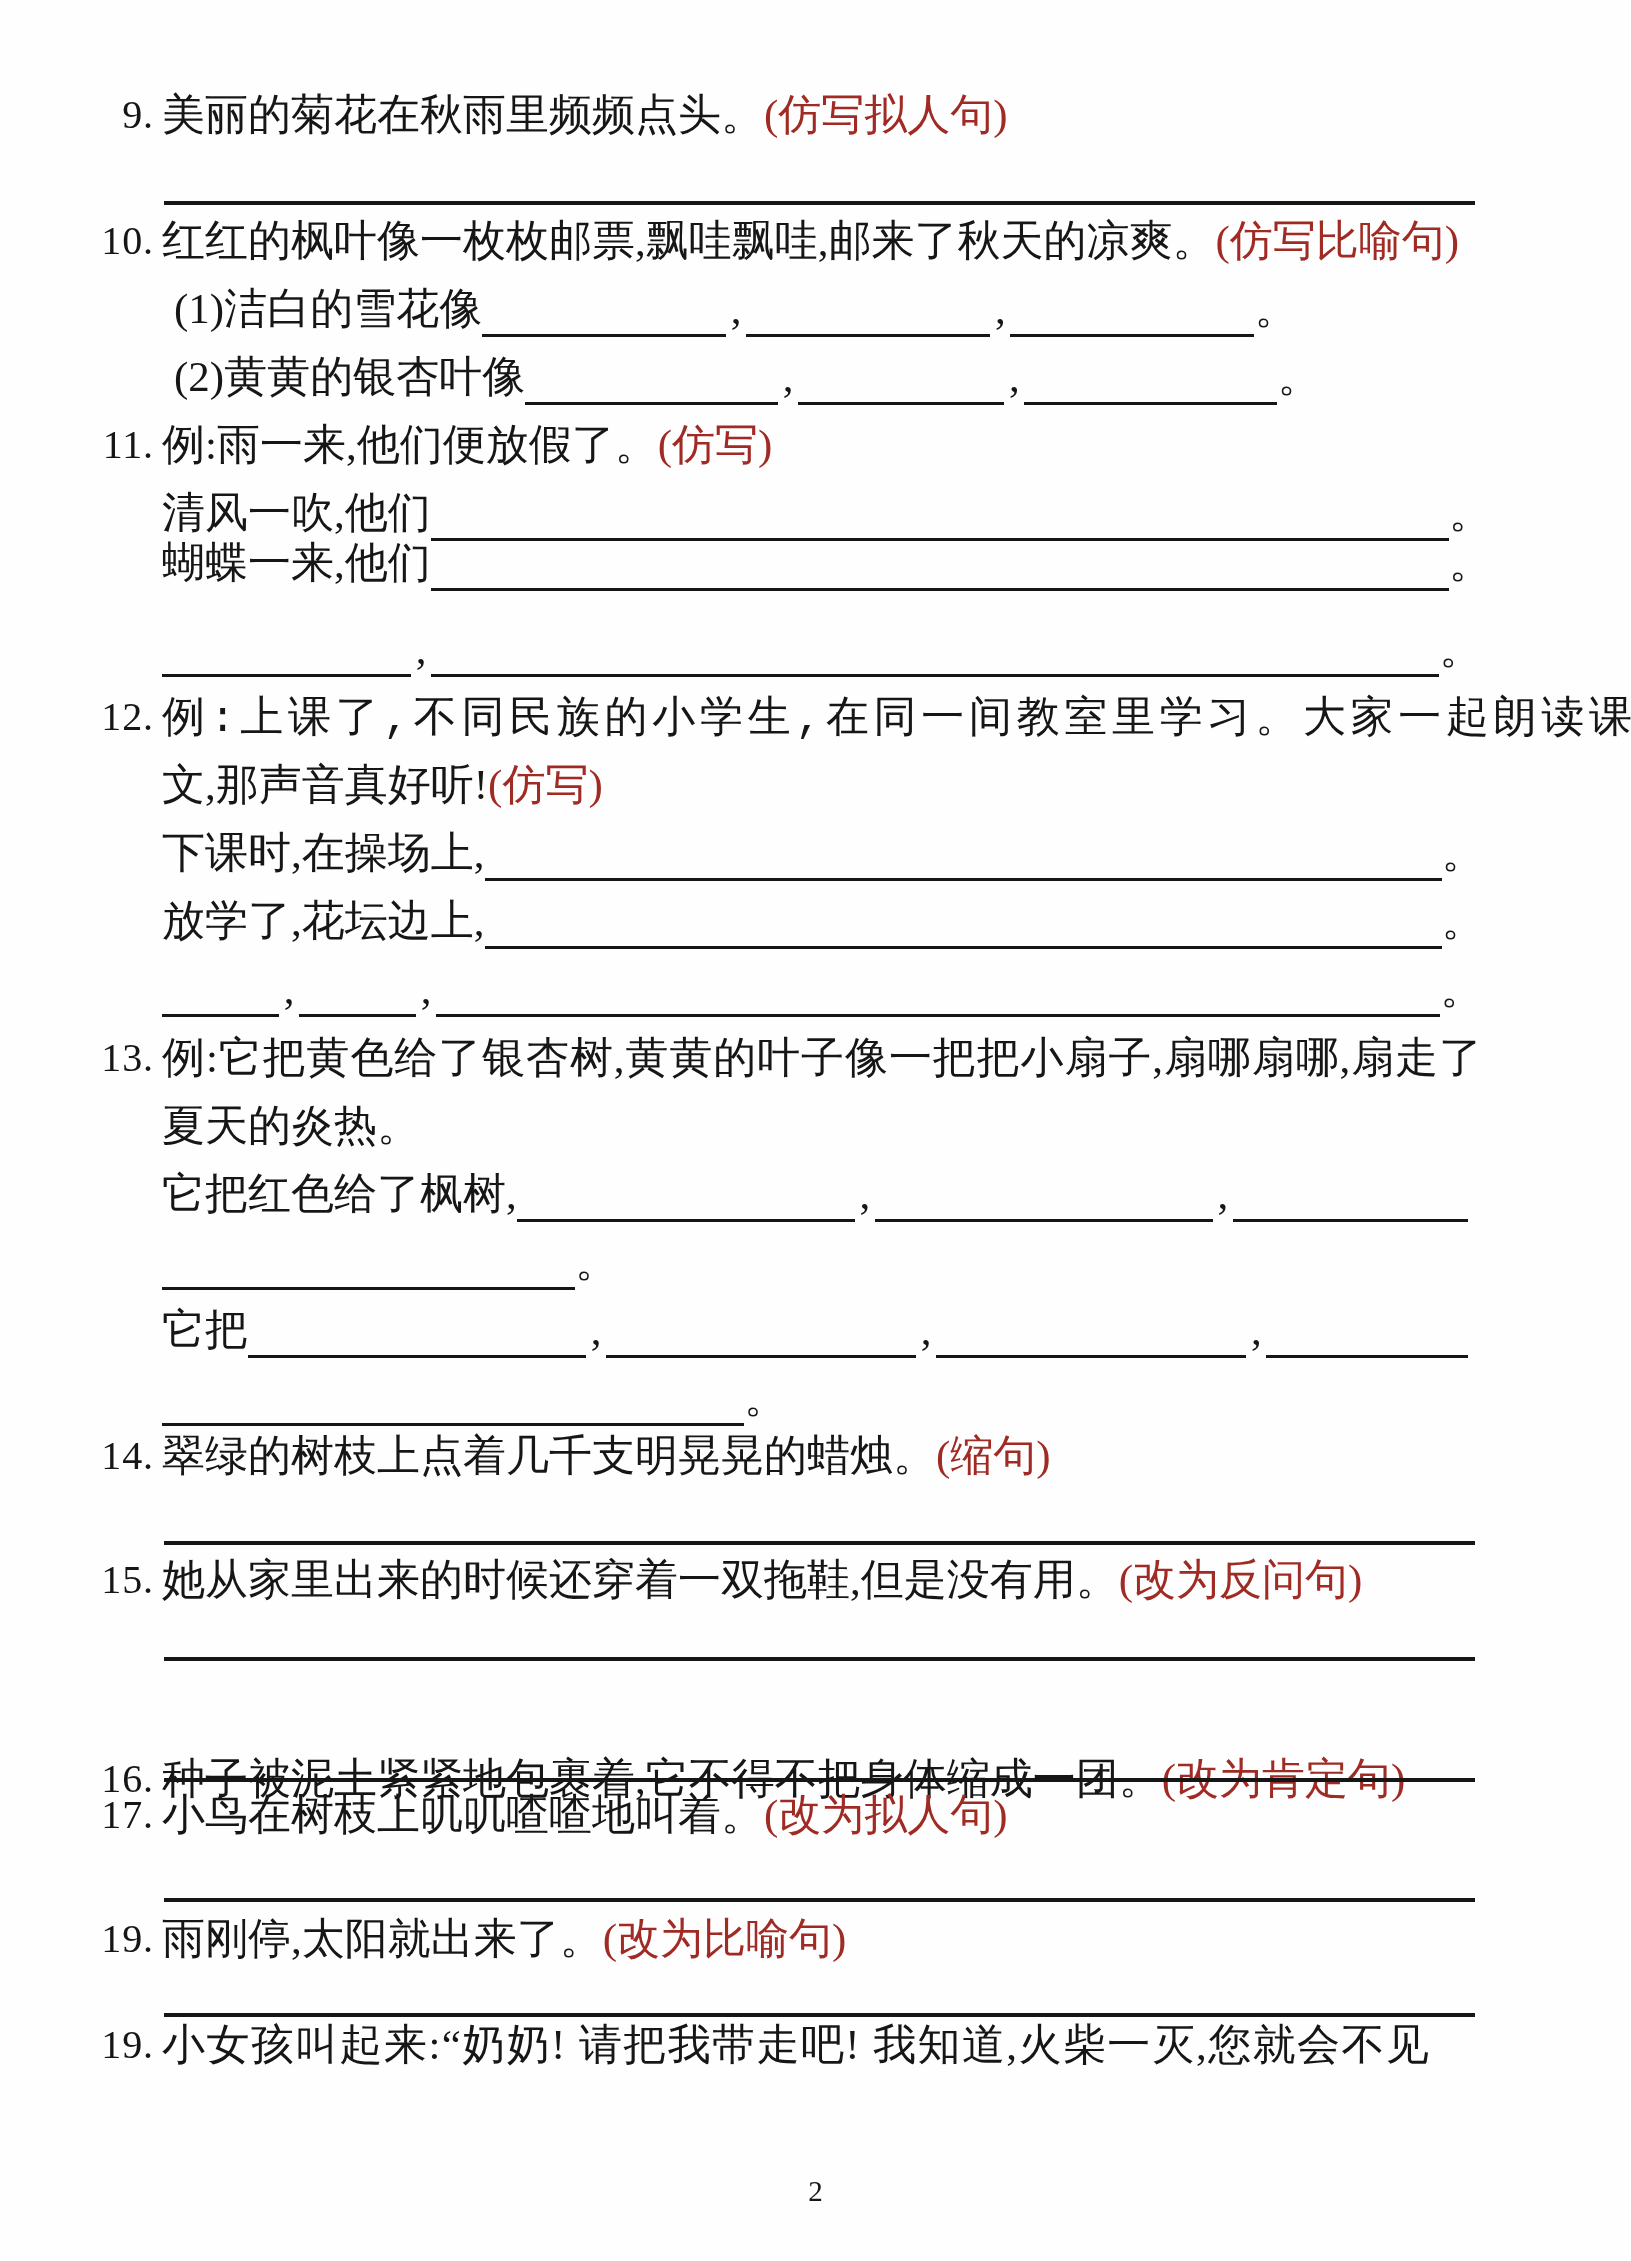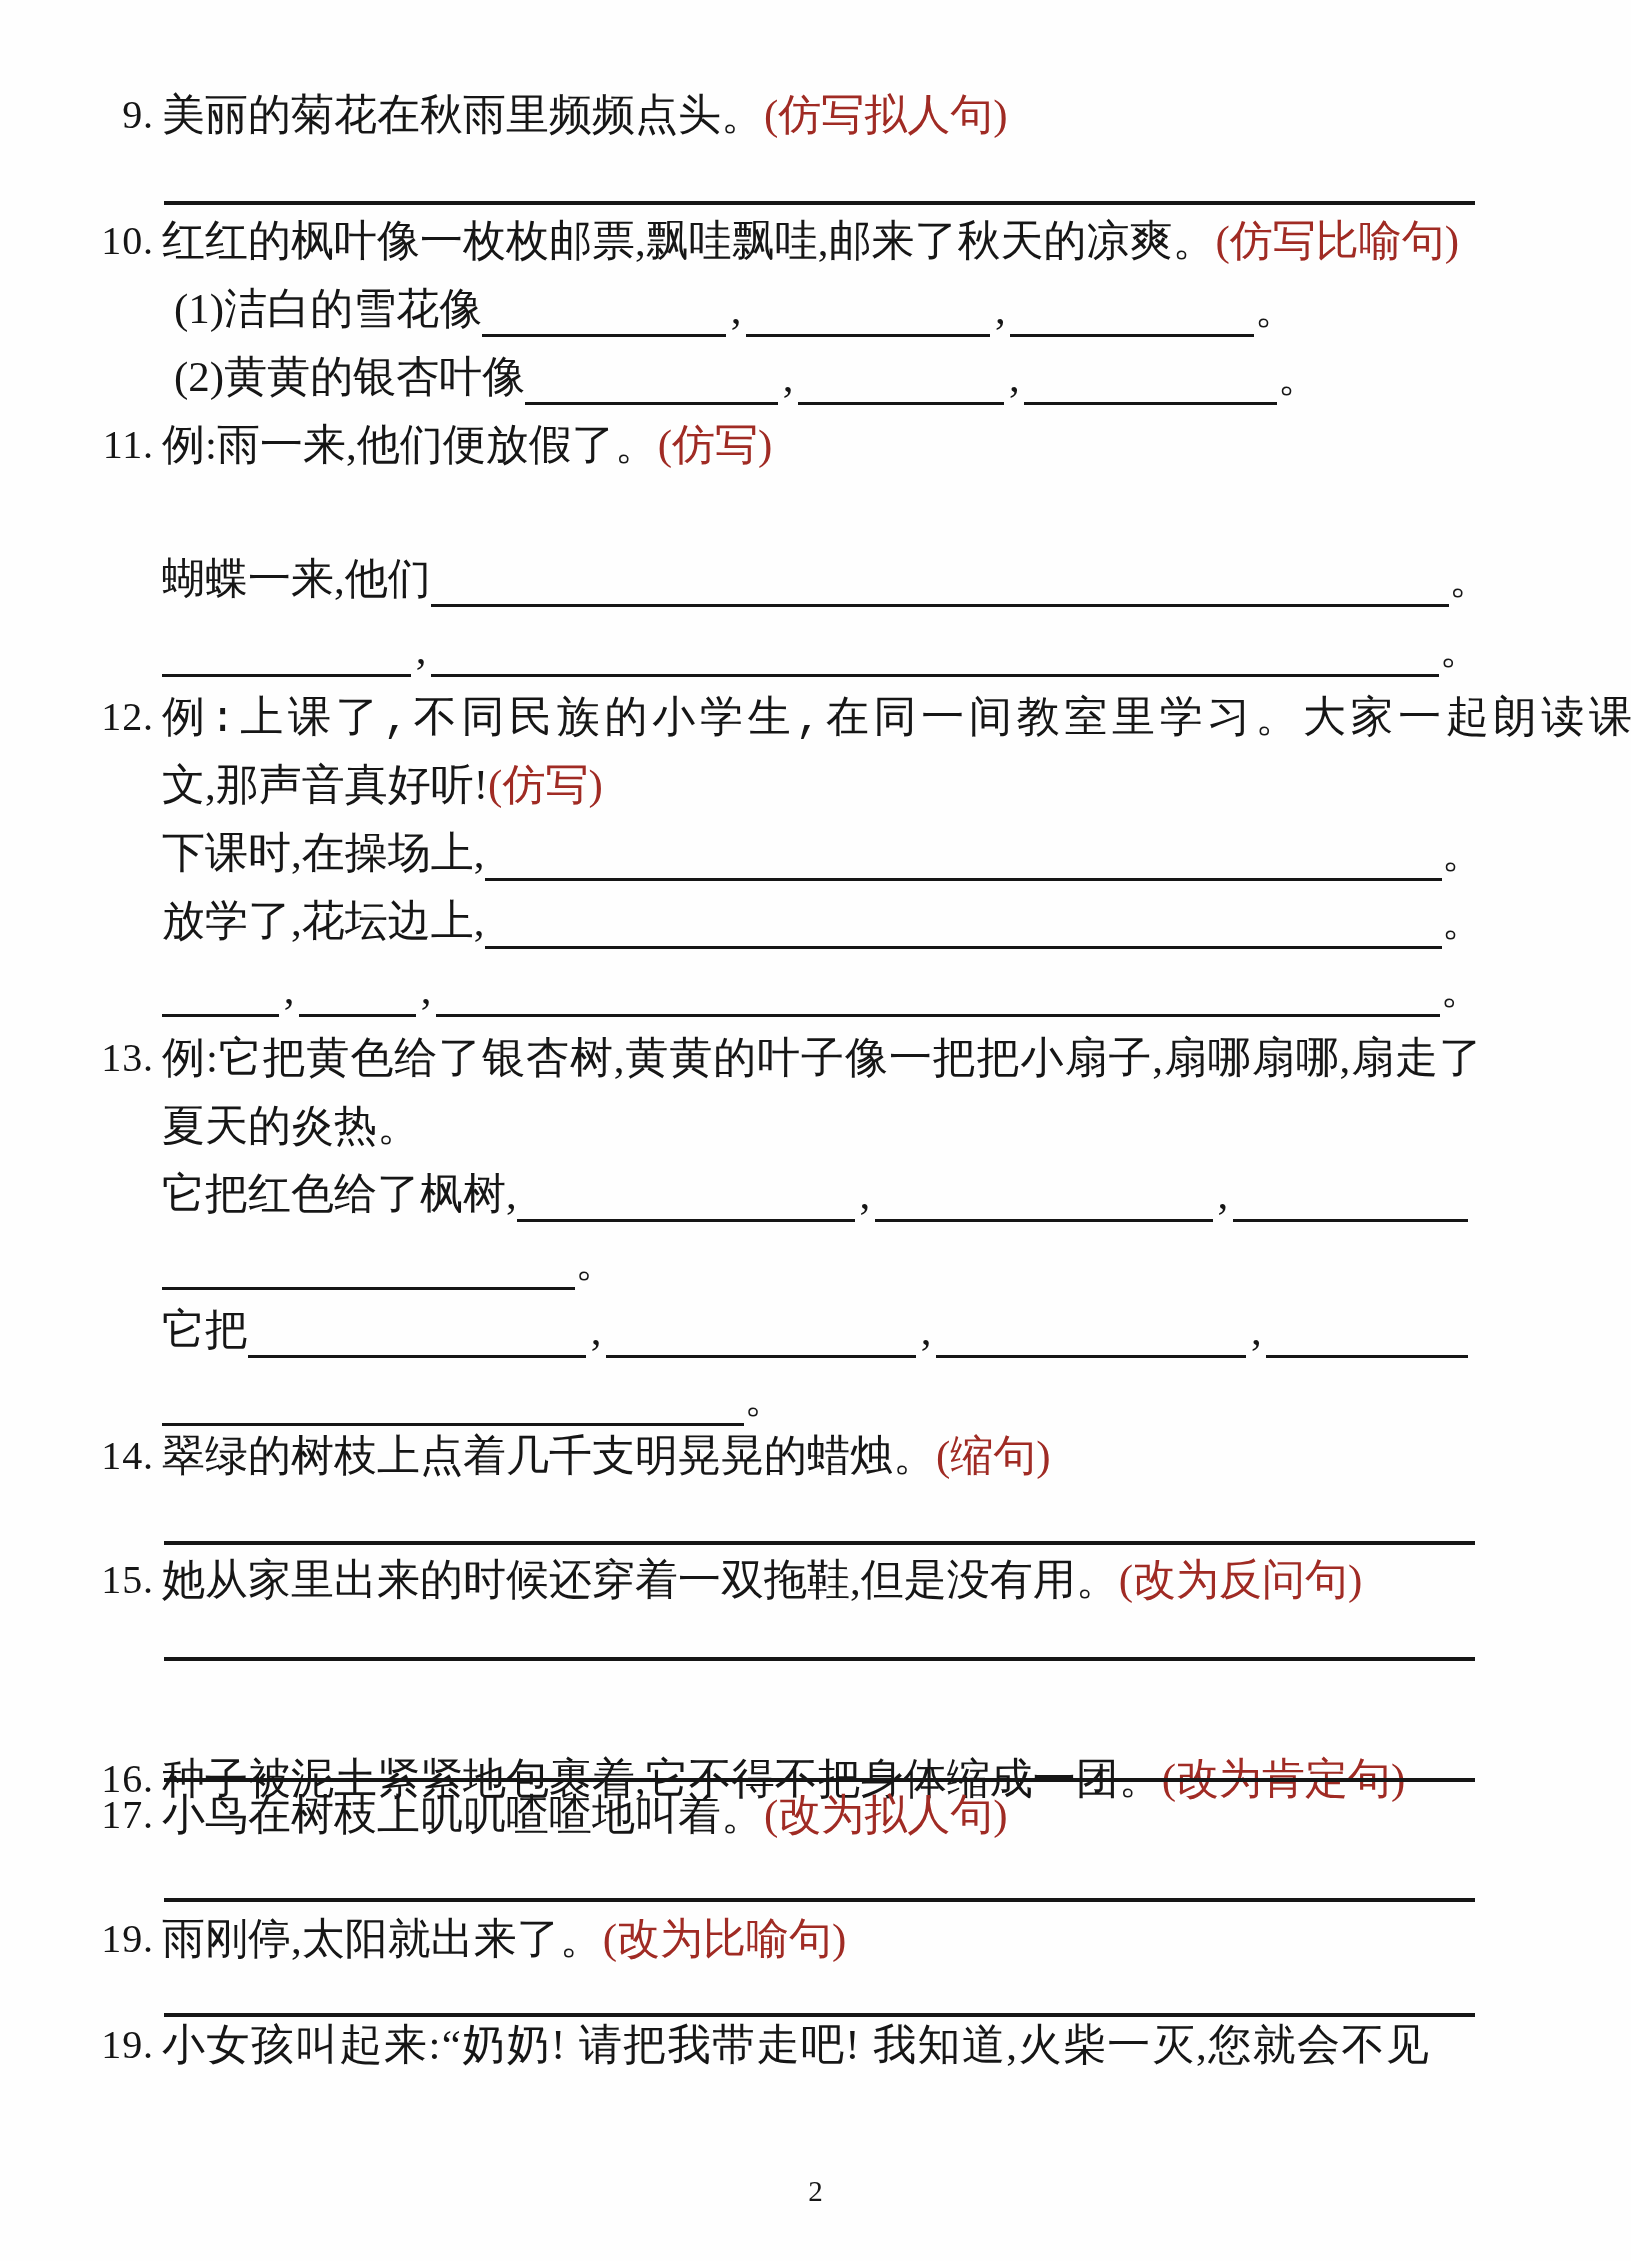--- a/index.html
+++ b/index.html
@@ -49,21 +49,24 @@
     <span>(1)洁白的雪花像</span><span class="bl" style="width:244px"></span><span class="sep">,</span><span class="bl" style="width:244px"></span><span class="sep">,</span><span class="bl" style="width:244px"></span><span>。</span>
   </div>
   <div class="row sub" style="top:342px">
     <span>(2)黄黄的银杏叶像</span><span class="bl" style="width:253px"></span><span class="sep">,</span><span class="bl" style="width:206px"></span><span class="sep">,</span><span class="bl" style="width:253px"></span><span>。</span>
   </div>
 
   <div class="row" style="top:410px">
     <span class="num">11.</span>
     <span>例:雨一来,他们便放假了。</span><span class="tag">(仿写)</span>
   </div>
-  <div class="row" style="top:544px">
+  <div class="row" style="top:478px">
+    <span>清风一吹,他们</span><span class="bl" style="width:1018px"></span><span>。</span>
+  </div>
+  <div class="row" style="top:528px">
     <span>蝴蝶一来,他们</span><span class="bl" style="width:1018px"></span><span>。</span>
   </div>
   <div class="row" style="top:614px">
     <span class="bl" style="width:249px"></span><span class="sep">,</span><span class="bl" style="width:1008px"></span><span>。</span>
   </div>
 
   <div class="row" style="top:682px">
     <span class="num">12.</span>
     <span class="ls10">例:上课了,不同民族的小学生,在同一间教室里学习。大家一起朗读课</span>
   </div>

